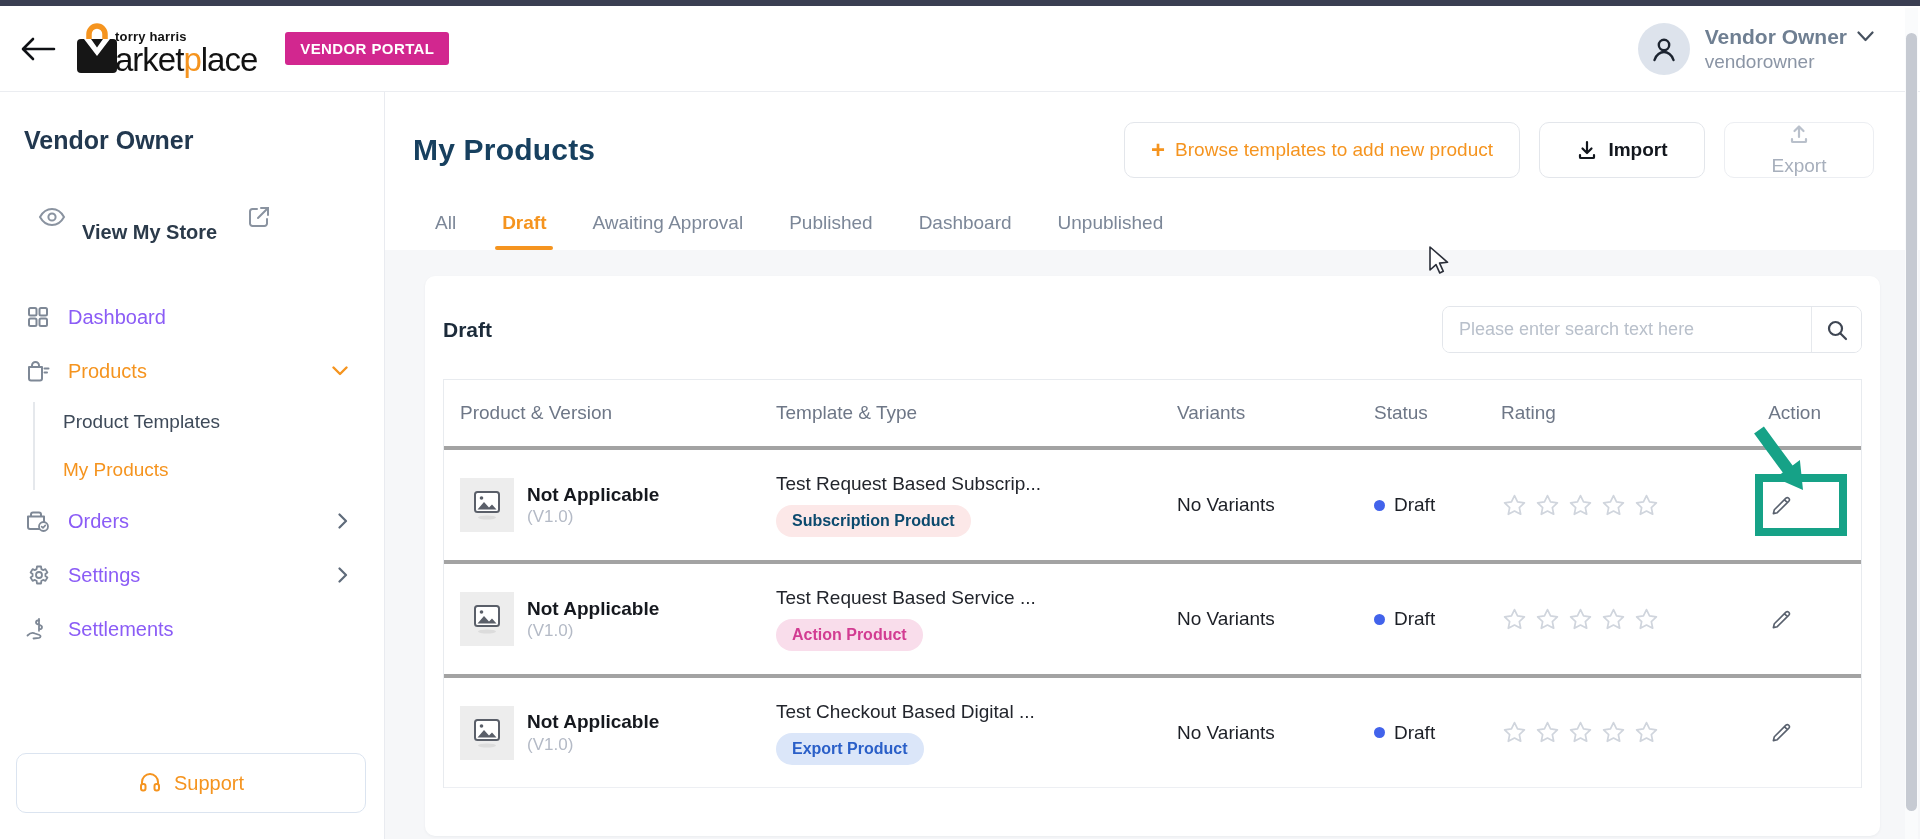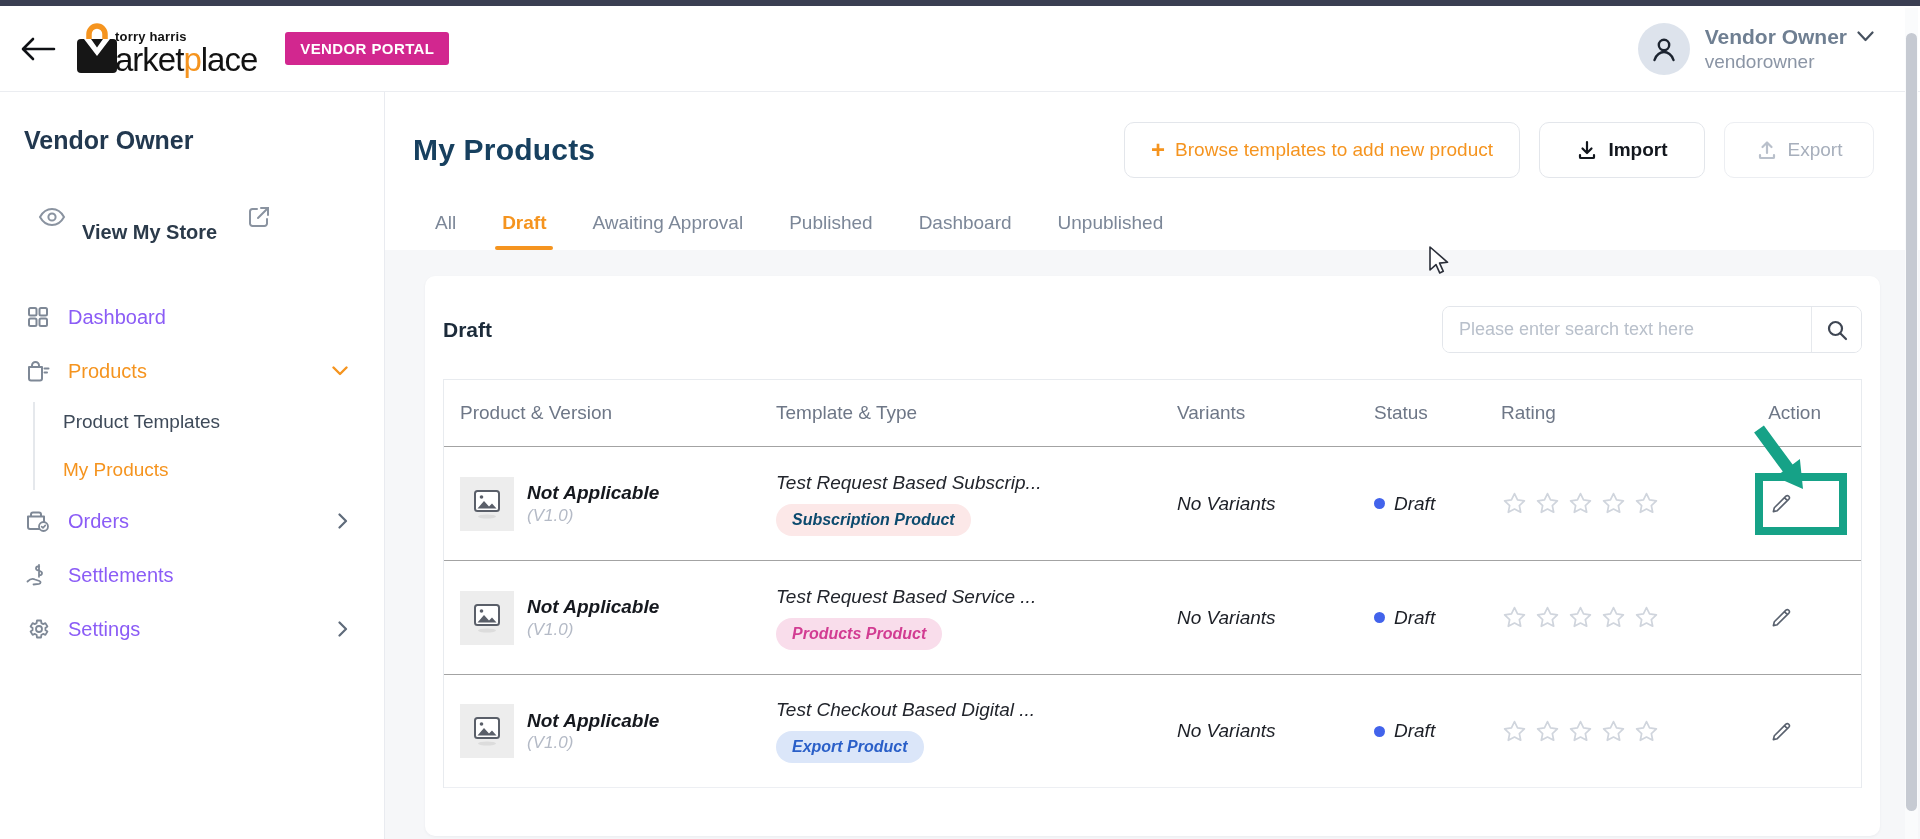--- a/index.html
+++ b/index.html
@@ -48,41 +48,41 @@
   
   .main { flex:1; display:flex; flex-direction:column; background:#fff; }
   .main-top { padding:30px 46px 0 28px; background:#fff; }
   .title-row { display:flex; align-items:center; }
   .page-title { font-size:30px; font-weight:bold; color:#17405f; letter-spacing:.2px; }
   .top-actions { margin-left:auto; display:flex; gap:19px; }
   .btn { display:flex; align-items:center; justify-content:center; gap:10px; height:56px; background:#fff; border:1px solid #e3e6eb; border-radius:10px; font-size:19px; cursor:pointer; }
   .btn-browse { padding:0 26px; color:#F5941F; }
   .btn-browse .plus { font-size:24px; font-weight:bold; }
   .btn-import { width:166px; color:#12161d; font-weight:bold; }
-  .btn-export { width:150px; color:#a7afbc; border-color:#eceef2; }
+  .btn-export { width:150px; color:#a7afbc; border-color:#eceef2;flex-direction:column; }
   .tabs { display:flex; gap:46px; margin:34px 0 0 22px; }
   .tab { font-size:19px; color:#7c8798; padding-bottom:16px; position:relative; cursor:pointer; }
   .tab.active { color:#F5941F; font-weight:bold; }
   .tab.active::after { content:""; position:absolute; left:-7px; right:-7px; bottom:0; height:4px; border-radius:3px; background:#F5941F; }
 
   .content { flex:1; background:#f6f7f9; padding:26px 40px 0 40px; overflow:hidden; }
   .card { background:#fff; border-radius:10px; box-shadow:0 1px 3px rgba(20,30,50,.05); padding:30px 18px 0 18px; height:560px; }
   .card-head { display:flex; align-items:center; }
   .card-title { font-size:21px; font-weight:bold; color:#1c2b3a; }
   .search-box { margin-left:auto; width:420px; height:47px; border:1px solid #e3e6eb; border-radius:8px; display:flex; align-items:stretch; background:#fff; overflow:hidden; }
   .search-input { flex:1; border:none; outline:none; padding:0 16px; font-size:18px; color:#333; font-family:"Liberation Sans", sans-serif; }
   .search-input::placeholder { color:#b9c0cb; }
   .search-btn { width:50px; border-left:1px solid #e6e9ed; display:flex; align-items:center; justify-content:center; cursor:pointer; background:#fff; }
 
   
   .table { margin-top:26px; border:1px solid #e8ebef; border-bottom:none; }
   .trow { display:flex; align-items:center; }
   .thead { height:66px; }
   .thead .tcell { font-size:19px; color:#6e7787; }
-  .tbody-row { height:114px; border-top:1px solid #a3a3a3;font-style:italic; }
+  .tbody-row { height:114px; border-top:4px solid #a3a3a3; }
   .tbody-row:last-child { border-bottom:1px solid #edeff3; }
   .tcell { flex-shrink:0; }
   .c1 { width:332px; padding-left:16px; display:flex; align-items:center; gap:13px; }
   .c2 { width:385px; }
   .c3 { width:193px; padding-left:16px; }
   .c4 { width:137px; padding-left:20px; display:flex; align-items:center; gap:9px; }
   .c5 { width:210px; padding-left:10px; display:flex; align-items:center; gap:6px; }
   .c6 { flex:1; display:flex; justify-content:flex-end; padding-right:40px; position:relative; }
 
   .thumb { width:54px; height:54px; background:#ededed; display:flex; align-items:center; justify-content:center; flex-shrink:0; }
@@ -218,44 +218,52 @@
           <span class="mi-label">Orders</span>
           <span class="mi-caret">
             <svg width="10" height="16" viewBox="0 0 10 16">
                 <path d="M1.5 1.5 8 8l-6.5 6.5" stroke="#5f6b7a" stroke-width="2.2" fill="none" stroke-linecap="round" stroke-linejoin="round"></path>
               </svg>
           </span>
         </div>
 
         <div class="menu-item">
           <span class="mi-icon">
-            <svg width="26" height="24" viewBox="0 0 26 24">
-              <path d="M14.2 3.2c-2 0-3.2 1-3.2 2.4 0 3 6 1.4 6 4.4 0 1.4-1.3 2.4-3 2.4M14 1.8v12" fill="none" stroke="#7e8896" stroke-width="1.8" stroke-linecap="round"></path>
-              <path d="M2.5 18.5c2.5-2.5 5-3.5 7.5-2l4.5 1.5c1.5.5 1.5 2.5-.5 2.8l-5.5.7" fill="none" stroke="#7e8896" stroke-width="1.8" stroke-linecap="round"></path>
-            </svg>
-          </span>
-          <span class="mi-label">Settlements</span>
-        </div>
-
-        <div class="menu-item">
-          <span class="mi-icon">
             <svg width="24" height="24" viewBox="0 0 24 24">
               <path d="M19.4 13a7.5 7.5 0 0 0 0-2l2-1.5-2-3.4-2.3 1a7.6 7.6 0 0 0-1.7-1L15 3.5h-4l-.4 2.6a7.6 7.6 0 0 0-1.7 1l-2.3-1-2 3.4L6.6 11a7.5 7.5 0 0 0 0 2l-2 1.5 2 3.4 2.3-1a7.6 7.6 0 0 0 1.7 1l.4 2.6h4l.4-2.6a7.6 7.6 0 0 0 1.7-1l2.3 1 2-3.4z" fill="none" stroke="#7e8896" stroke-width="1.8" stroke-linejoin="round"></path>
               <circle cx="13" cy="12" r="3" fill="none" stroke="#7e8896" stroke-width="1.8"></circle>
             </svg>
           </span>
           <span class="mi-label">Settings</span>
           <span class="mi-caret">
             <svg width="10" height="16" viewBox="0 0 10 16">
                 <path d="M1.5 1.5 8 8l-6.5 6.5" stroke="#5f6b7a" stroke-width="2.2" fill="none" stroke-linecap="round" stroke-linejoin="round"></path>
               </svg>
           </span>
         </div>
-      </div>
-
+
+        <div class="menu-item">
+          <span class="mi-icon">
+            <svg width="26" height="24" viewBox="0 0 26 24">
+              <path d="M14.2 3.2c-2 0-3.2 1-3.2 2.4 0 3 6 1.4 6 4.4 0 1.4-1.3 2.4-3 2.4M14 1.8v12" fill="none" stroke="#7e8896" stroke-width="1.8" stroke-linecap="round"></path>
+              <path d="M2.5 18.5c2.5-2.5 5-3.5 7.5-2l4.5 1.5c1.5.5 1.5 2.5-.5 2.8l-5.5.7" fill="none" stroke="#7e8896" stroke-width="1.8" stroke-linecap="round"></path>
+            </svg>
+          </span>
+          <span class="mi-label">Settlements</span>
+        </div>
+      </div>
+
+      <div class="support-btn">
+        <svg width="24" height="24" viewBox="0 0 24 24">
+          <path d="M4 14v-3a8 8 0 0 1 16 0v3" fill="none" stroke="#F5941F" stroke-width="2"></path>
+          <rect x="3" y="13" width="4.5" height="6.5" rx="2" fill="none" stroke="#F5941F" stroke-width="2"></rect>
+          <rect x="16.5" y="13" width="4.5" height="6.5" rx="2" fill="none" stroke="#F5941F" stroke-width="2"></rect>
+        </svg>
+        <span class="support-label">Support</span>
+      </div>
     </div>
 
     <div class="main">
       <div class="main-top">
         <div class="title-row">
           <div class="page-title">My Products</div>
           <div class="top-actions">
             <div class="btn btn-browse">
               <span class="plus">+</span>
               <span>Browse templates to add new product</span>
@@ -377,21 +385,21 @@
                     <ellipse cx="15" cy="28.5" rx="9" ry="2" fill="#dcdcdc"></ellipse>
                   </svg>
                 </div>
                 <div>
                   <div class="prod-name">Not Applicable</div>
                   <div class="prod-ver">(V1.0)</div>
                 </div>
               </div>
               <div class="tcell c2">
                 <div class="tpl-name">Test Request Based Service ...</div>
-                <span class="badge badge-pink">Products Product</span>
+                <span class="badge badge-pink">Action Product</span>
               </div>
               <div class="tcell c3"><span class="variants-text">No Variants</span></div>
               <div class="tcell c4">
                 <span class="status-dot"></span>
                 <span class="status-text">Draft</span>
               </div>
               <div class="tcell c5">
                 <svg width="27" height="27" viewBox="0 0 24 24">
                     <path d="M12 3.2l2.7 5.6 6.1.8-4.5 4.2 1.2 6L12 16.9l-5.5 2.9 1.2-6L3.2 9.6l6.1-.8z" fill="none" stroke="#d0d5dd" stroke-width="1.5" stroke-linejoin="round"></path>
                   </svg>

